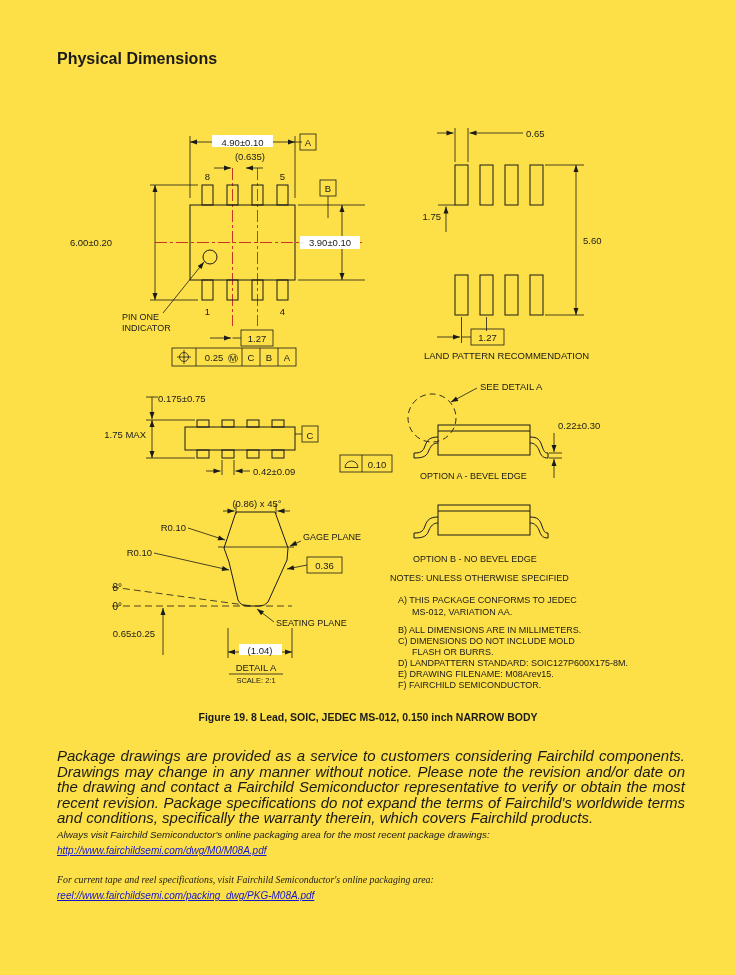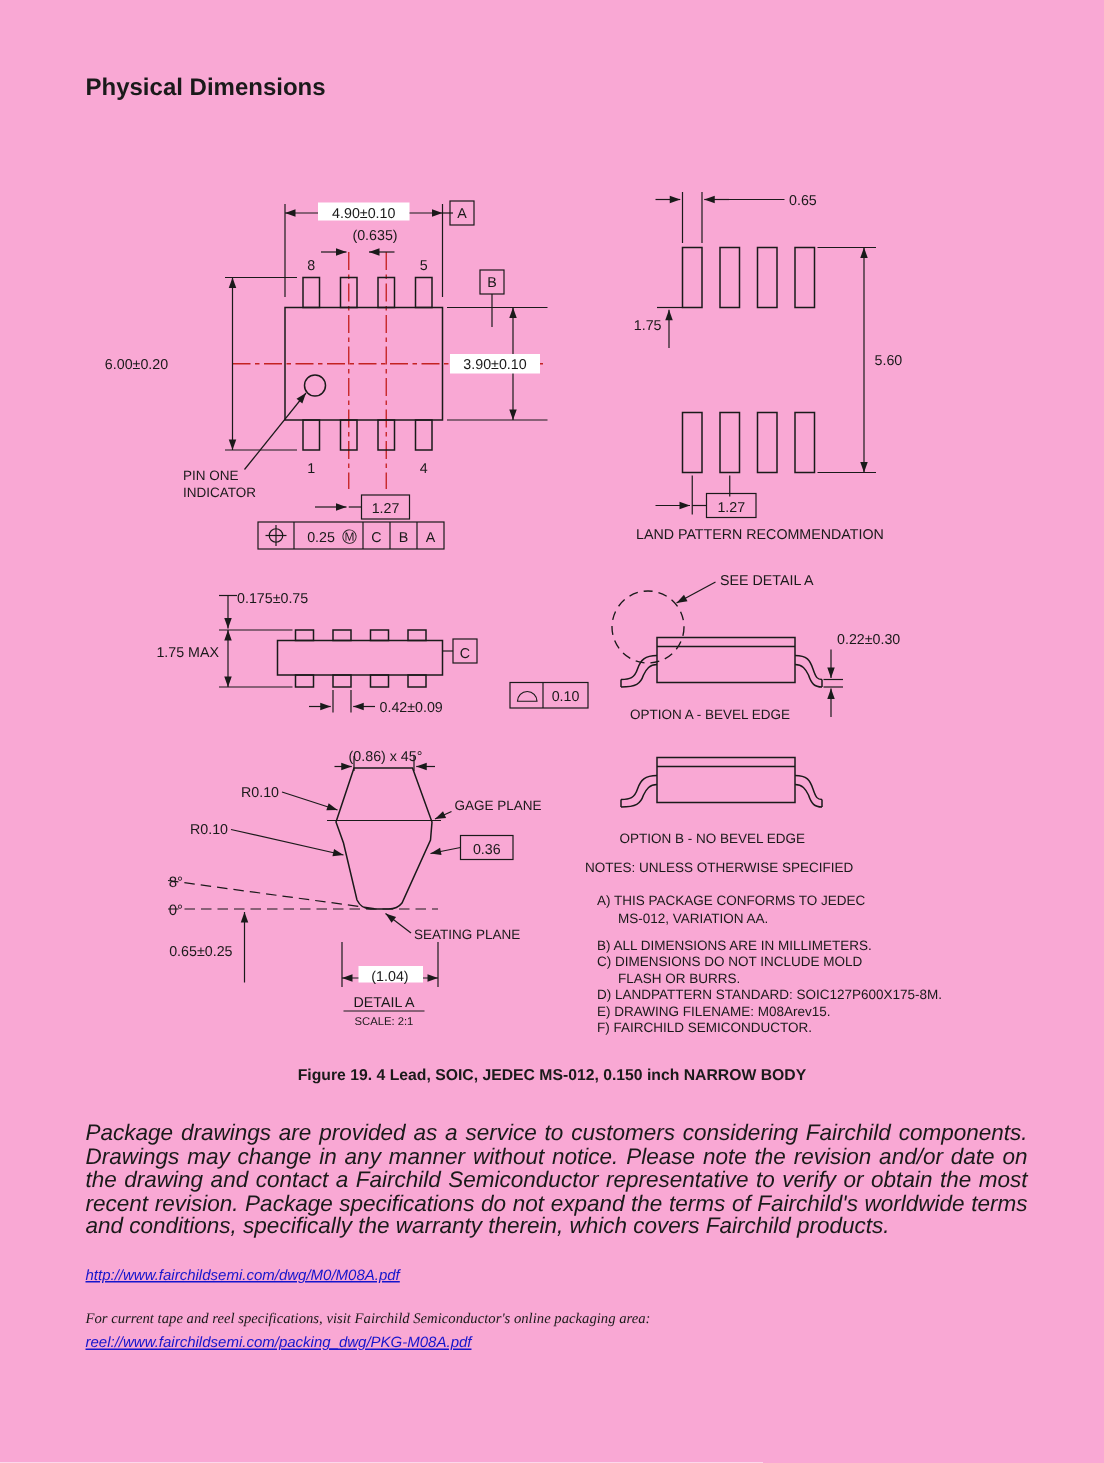--- a/index.html
+++ b/index.html
@@ -1,17 +1,17 @@
 <!DOCTYPE html>
 <html><head>
 <meta charset="utf-8">
 <style>
   * { margin:0; padding:0; box-sizing:border-box; }
   html,body { background:#ffffff; }
-  .page { position:relative; width:736px; height:975px; background:#f9a8d4;
+  .page { position:relative; width:736px; height:975px; background:#fde047;
           font-family:"Liberation Sans", sans-serif; color:#1a1a1a; overflow:hidden; }
   .title { position:absolute; left:57px; top:50px; font-size:16px; font-weight:bold; }
   .drawing-svg { position:absolute; left:0; top:110px; }
   .caption { position:absolute; left:0; width:736px; top:711px; text-align:center;
              font-size:10.5px; font-weight:bold; }
   .disclaimer { position:absolute; left:57px; top:748px; width:628px; font-size:15px;
                 font-style:italic; line-height:15.6px; text-align:justify; }
   .note { position:absolute; left:57px; width:628px; font-size:9.8px; font-style:italic; }
   .n1 { top:829px; } .n2 { top:874px;font-family:Liberation Serif, serif; }
   .link { position:absolute; left:57px; font-size:10px; font-style:italic;
@@ -271,22 +271,23 @@
       <text x="412" y="505">MS-012, VARIATION AA.</text>
       <text x="398" y="523">B) ALL DIMENSIONS ARE IN MILLIMETERS.</text>
       <text x="398" y="534">C) DIMENSIONS DO NOT INCLUDE MOLD</text>
       <text x="412" y="545">FLASH OR BURRS.</text>
       <text x="398" y="556">D) LANDPATTERN STANDARD: SOIC127P600X175-8M.</text>
       <text x="398" y="567">E) DRAWING FILENAME: M08Arev15.</text>
       <text x="398" y="578">F) FAIRCHILD SEMICONDUCTOR.</text>
     </g>
   </svg>
 
-  <div class="caption">Figure 19. 4 Lead, SOIC, JEDEC MS-012, 0.150 inch NARROW BODY</div>
+  <div class="caption">Figure 19. 8 Lead, SOIC, JEDEC MS-012, 0.150 inch NARROW BODY</div>
 
   <p class="disclaimer">Package drawings are provided as a service to customers considering Fairchild components. Drawings may change in any manner without notice. Please note the revision and/or date on the drawing and contact a Fairchild Semiconductor representative to verify or obtain the most recent revision. Package specifications do not expand the terms of Fairchild's worldwide terms and conditions, specifically the warranty therein, which covers Fairchild products.</p>
 
+  <p class="note n1">Always visit Fairchild Semiconductor's online packaging area for the most recent package drawings:</p>
   <a class="link l1" href="#">http://www.fairchildsemi.com/dwg/M0/M08A.pdf</a>
 
   <p class="note n2">For current tape and reel specifications, visit Fairchild Semiconductor's online packaging area:</p>
   <a class="link l2" href="#">reel://www.fairchildsemi.com/packing_dwg/PKG-M08A.pdf</a>
 
 </div>
 
 </body></html>

